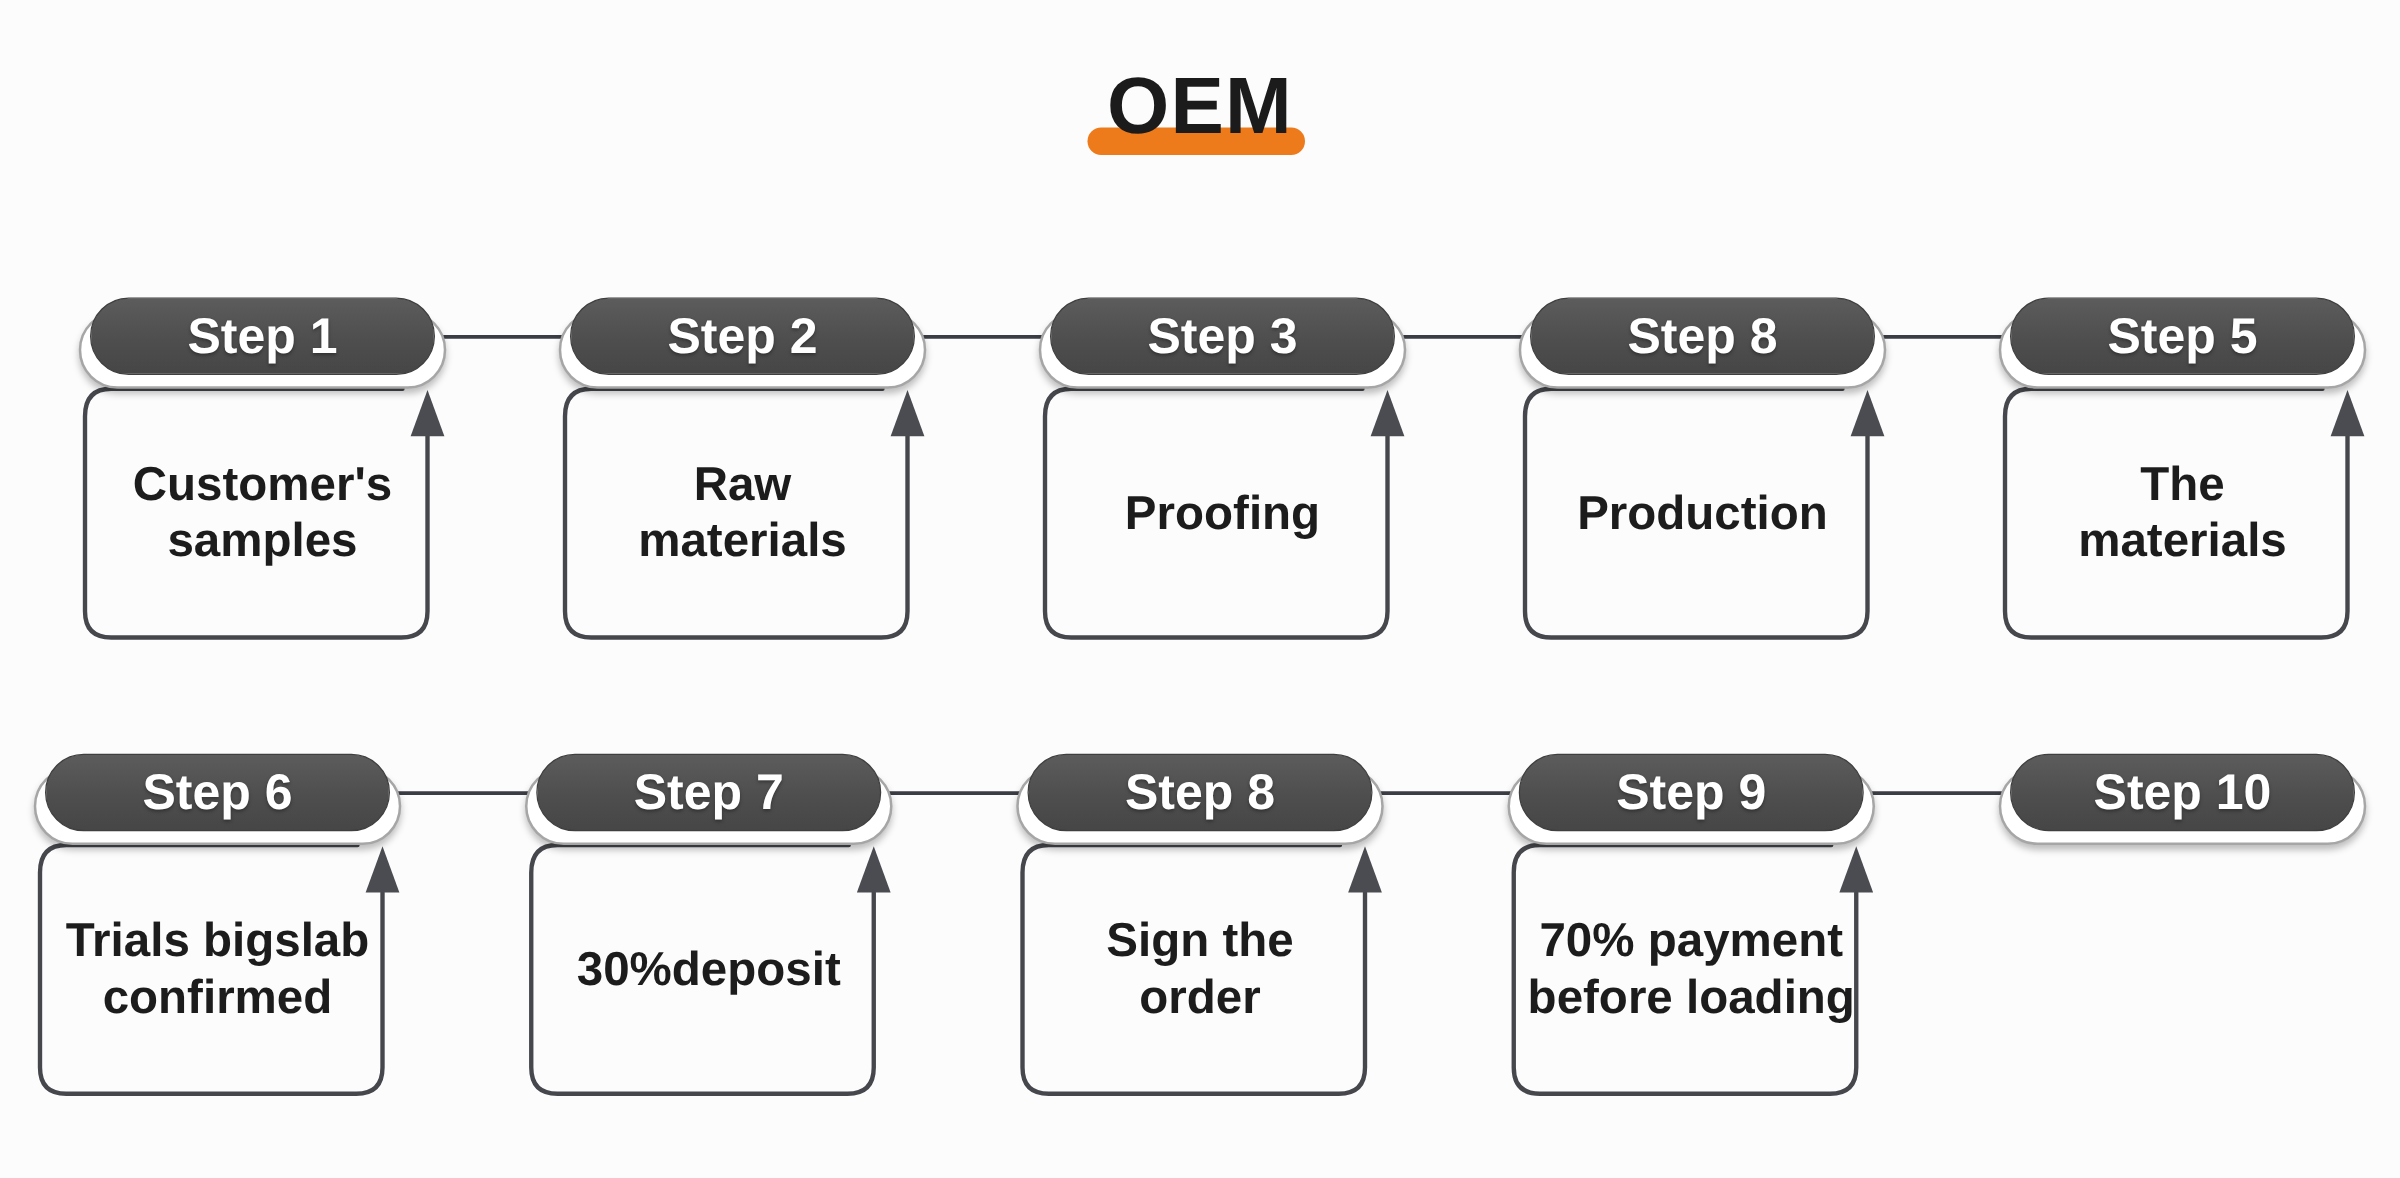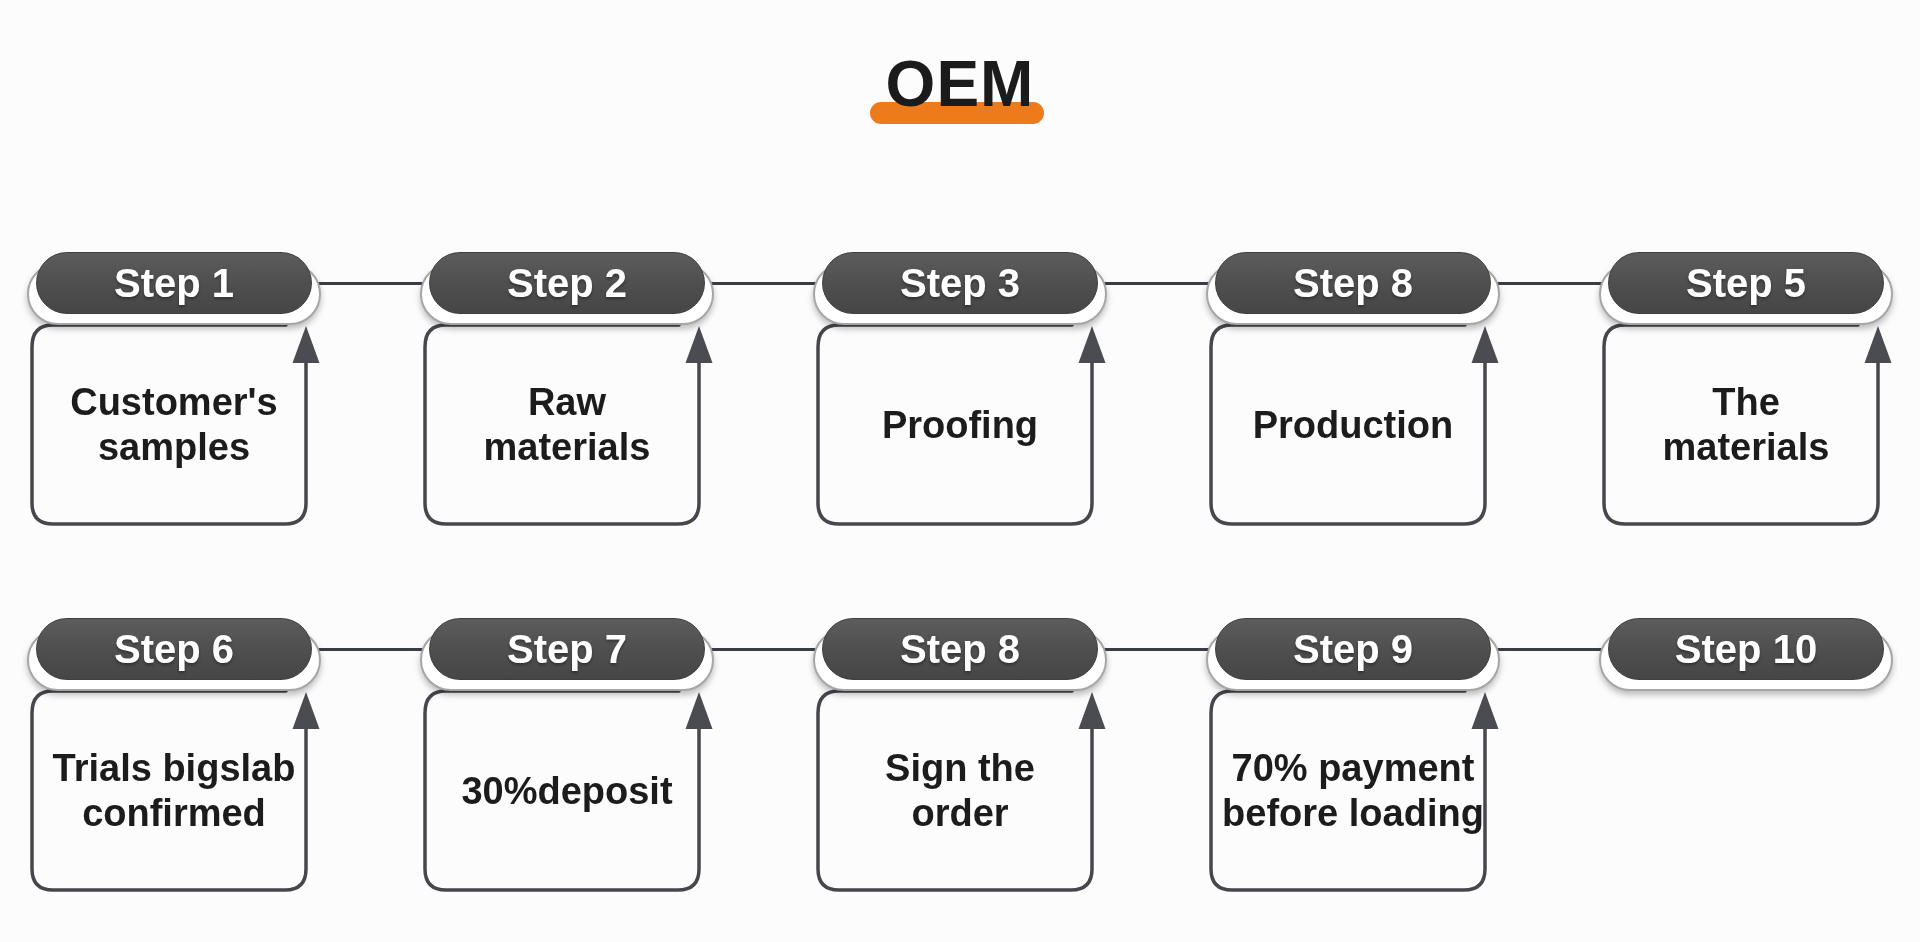--- a/index.html
+++ b/index.html
@@ -28,22 +28,22 @@
     font-size:64px; font-weight:700; letter-spacing:1px;
     color:#1b1b1b; line-height:64px;
   }
 
   
   .row {
     position:absolute; left:0; right:0;
     padding:0 28px;
     display:flex; align-items:flex-start;
   }
-  .row-1 { top:252px; }
-  .row-2 { top:618px; }
+  .row-1 { top:238px;margin-left:36px; }
+  .row-2 { top:603px; }
 
   .connector {
     flex:1 1 auto;
     height:3px;
     background:#3a3d44;
     margin:30px -12px 0 -12px;
     z-index:0;
   }
 
   

